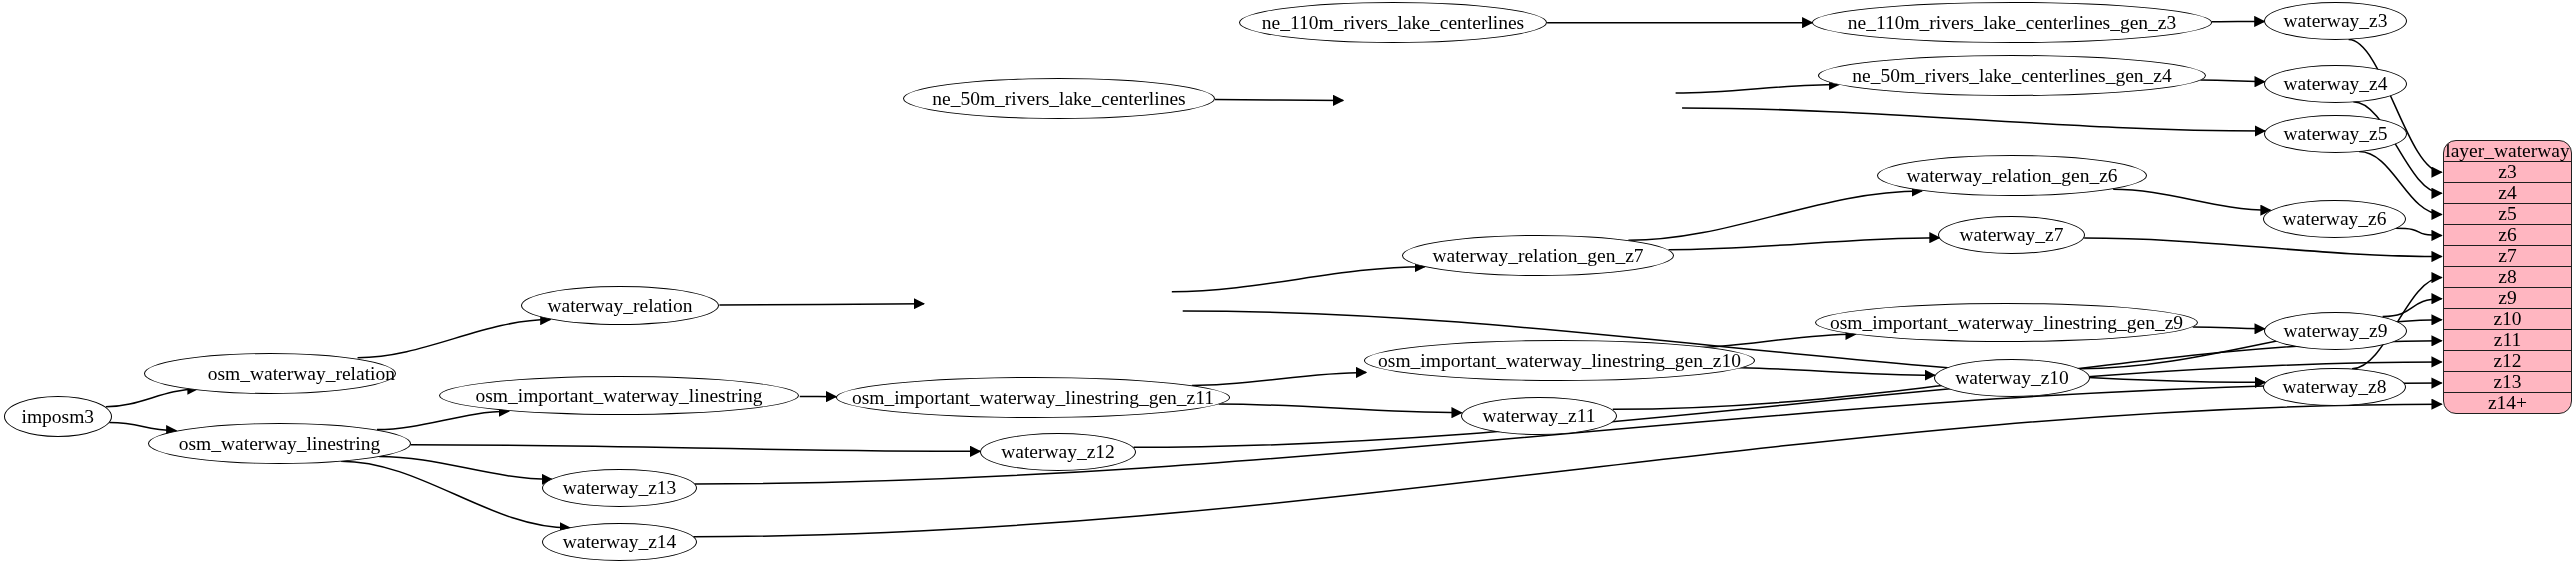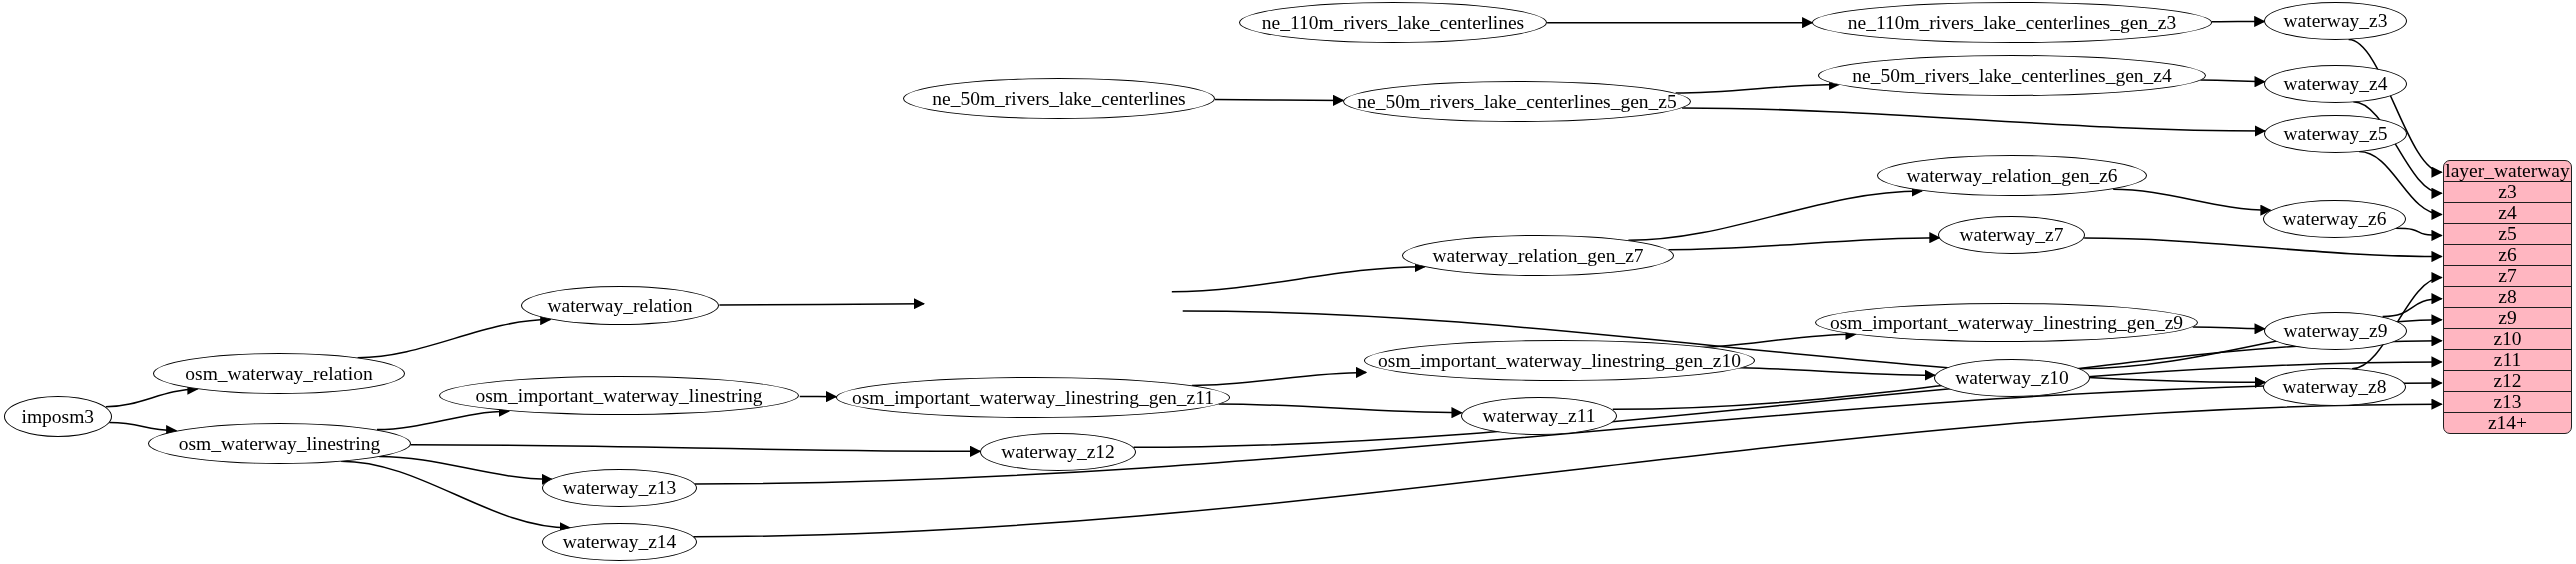--- a/index.html
+++ b/index.html
@@ -11,22 +11,22 @@
   #canvas{position:relative;width:2576px;height:565px;background:var(--bg);overflow:hidden;}
   #edge-layer{position:absolute;left:0;top:0;width:2576px;height:565px;}
   .node{
     position:absolute;border:1.5px solid var(--node-stroke);border-radius:50%;
     background:var(--node-fill);display:flex;align-items:center;justify-content:center;
     box-sizing:border-box;color:var(--text);font-size:19.5px;white-space:nowrap;z-index:2;
   }
   .node span{pointer-events:none;}
   #layer-table{
     position:absolute;background:var(--table-fill);border:1.5px solid var(--table-stroke);
-    border-radius:7px;box-sizing:border-box;display:flex;flex-direction:column;
-    color:var(--text);font-size:19.5px;z-index:2;overflow:hidden;margin-top:20px;
+    border-radius:13px;box-sizing:border-box;display:flex;flex-direction:column;
+    color:var(--text);font-size:19.5px;z-index:2;overflow:hidden;
   }
   .lt-title,.lt-row{
     flex:1 1 0;display:flex;align-items:center;justify-content:center;
     white-space:nowrap;line-height:1;
   }
   .lt-row{border-top:1.5px solid var(--table-stroke);}
 </style>
 </head>
 <body>
 
@@ -74,21 +74,21 @@
         <path d="M 2147.4 544.9 C 2533.6 544.9, 2864.7 453.7, 3251.0 453.7" fill="none" stroke="#000000" stroke-width="2" marker-end="url(#arrow)"></path>
         <path d="M 1509.4 595.5 C 2118.9 595.5, 2641.4 481.8, 3251.0 481.8" fill="none" stroke="#000000" stroke-width="2" marker-end="url(#arrow)"></path>
         <path d="M 925.2 644.2 C 1739.2 644.2, 2437.0 509.9, 3251.0 509.9" fill="none" stroke="#000000" stroke-width="2" marker-end="url(#arrow)"></path>
         <path d="M 923.3 714.5 C 1738.0 714.5, 2436.3 538.0, 3251.0 538.0" fill="none" stroke="#000000" stroke-width="2" marker-end="url(#arrow)"></path>
       </g>
   </svg>
 
   <div class="node" style="left: 3.8px; top: 396px; width: 108px; height: 41px;">
       <span>imposm3</span>
     </div>
-  <div class="node" style="left: 153px; top: 353px; width: 252px; height: 41px;">
+  <div class="node" style="left: 144px; top: 353px; width: 252px; height: 41px; justify-content: flex-end;">
       <span>osm_waterway_relation</span>
     </div>
   <div class="node" style="left: 148px; top: 423px; width: 263px; height: 41px;">
       <span>osm_waterway_linestring</span>
     </div>
   <div class="node" style="left: 521px; top: 286px; width: 198px; height: 39px;">
       <span>waterway_relation</span>
     </div>
   <div class="node" style="left: 439px; top: 376px; width: 360px; height: 39px;">
       <span>osm_important_waterway_linestring</span>
@@ -103,23 +103,20 @@
       <span>osm_important_waterway_linestring_gen_z11</span>
     </div>
   <div class="node" style="left: 980px; top: 433px; width: 156px; height: 38px;">
       <span>waterway_z12</span>
     </div>
   <div class="node" style="left: 903px; top: 78px; width: 312px; height: 41px;">
       <span>ne_50m_rivers_lake_centerlines</span>
     </div>
   <div class="node" style="left: 1239px; top: 2.3px; width: 308px; height: 41px;">
       <span>ne_110m_rivers_lake_centerlines</span>
-    </div>
-  <div class="node" style="left: 1343px; top: 81px; width: 348px; height: 41px;">
-      <span>ne_50m_rivers_lake_centerlines_gen_z5</span>
     </div>
   <div class="node" style="left: 1402px; top: 235px; width: 272px; height: 41px;">
       <span>waterway_relation_gen_z7</span>
     </div>
   <div class="node" style="left: 1364px; top: 340px; width: 391px; height: 41px;">
       <span>osm_important_waterway_linestring_gen_z10</span>
     </div>
   <div class="node" style="left: 1461px; top: 397px; width: 156px; height: 38px;">
       <span>waterway_z11</span>
     </div>

